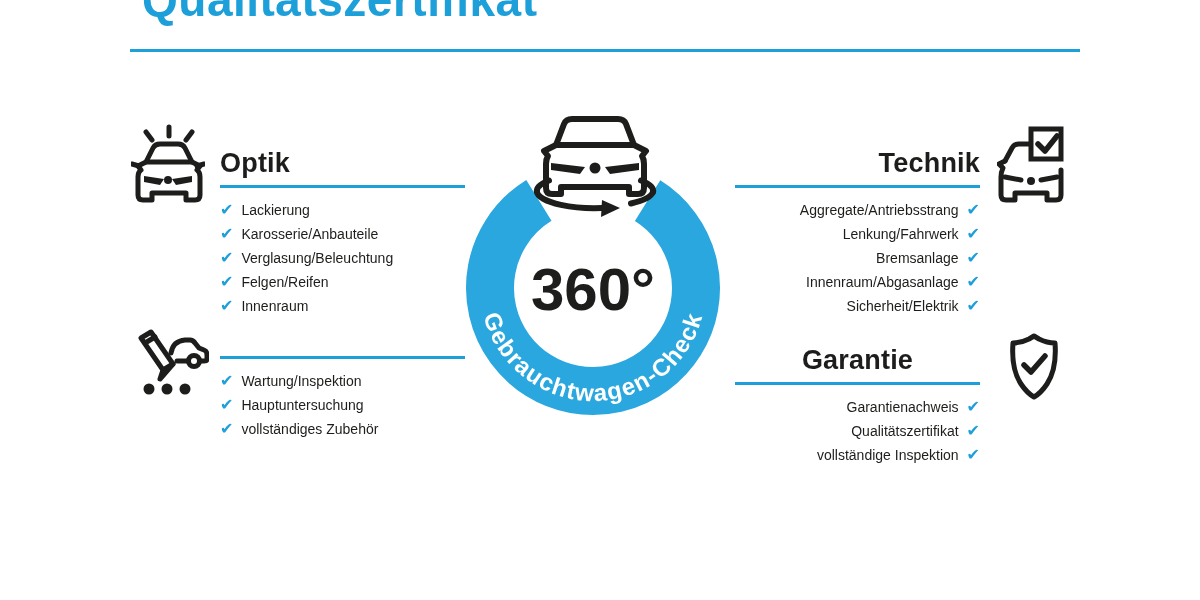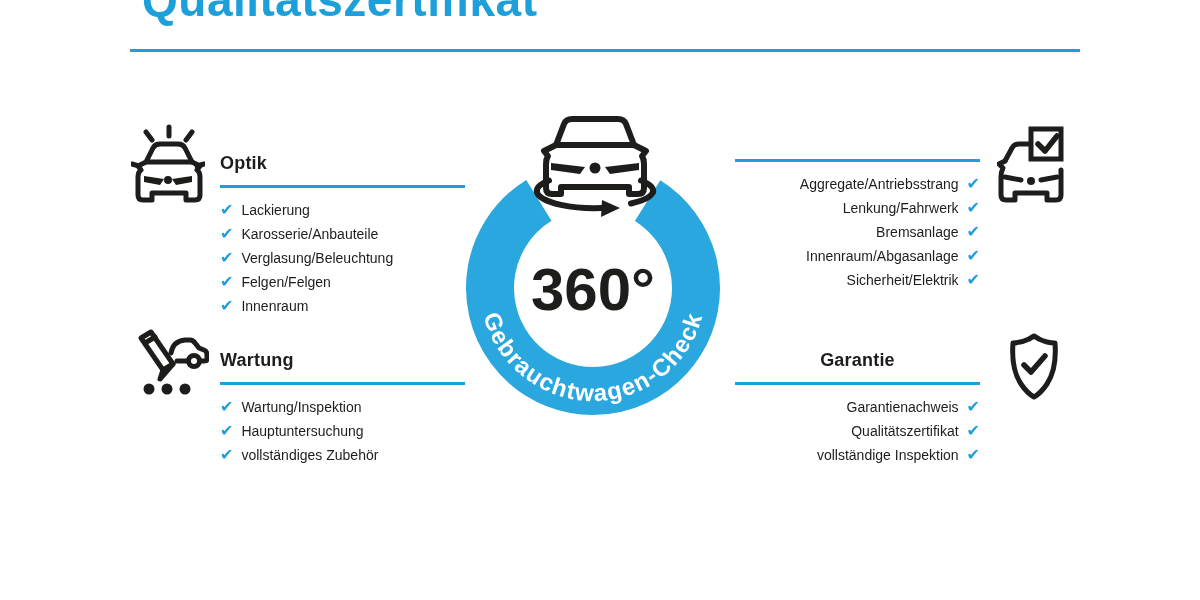--- a/index.html
+++ b/index.html
@@ -14,21 +14,21 @@
     position:absolute;left:142px;top:-26px;margin:0;
     font-size:46px;font-weight:bold;letter-spacing:.5px;color:var(--accent);
     line-height:1.15;white-space:nowrap;
   }
   .title-rule{position:absolute;left:130px;top:49px;width:950px;height:3px;background:var(--accent);}
   .sec{position:absolute;width:245px;}
   #sec-optik{left:220px;top:150px;}
   #sec-wartung{left:220px;top:347px;}
   #sec-technik{left:735px;top:150px;text-align:right;}
   #sec-garantie{left:735px;top:347px;text-align:center;}
-  .sec h2{margin:0;font-size:18px;line-height:26px;font-weight:bold;letter-spacing:.2px;color:var(--ink);}
+  .sec h2{margin:0;font-size:27px;line-height:26px;font-weight:bold;letter-spacing:.2px;color:var(--ink);}
   .sec .rule{height:3px;background:var(--accent);margin-top:9px;}
   .sec ul{list-style:none;margin:10px 0 0;padding:0;}
   .sec li{display:flex;gap:8px;align-items:baseline;line-height:24px;font-size:14px;color:var(--ink);}
   .sec.right li{flex-direction:row-reverse;}
   .check{color:var(--accent);font-size:16px;font-weight:bold;}
   .icon{position:absolute;}
   #icon-optik{left:131px;top:120px;}
   #icon-wartung{left:133px;top:329px;}
   #icon-technik{left:997px;top:125px;}
   #icon-garantie{left:1006px;top:333px;}
@@ -101,49 +101,49 @@
         <li>
           <span class="check">✔</span>
           <span>Karosserie/Anbauteile</span>
         </li>
         <li>
           <span class="check">✔</span>
           <span>Verglasung/Beleuchtung</span>
         </li>
         <li>
           <span class="check">✔</span>
-          <span>Felgen/Felgen</span>
+          <span>Felgen/Reifen</span>
         </li>
         <li>
           <span class="check">✔</span>
           <span>Innenraum</span>
         </li>
       </ul>
   </section>
 
   <section class="sec left" id="sec-wartung">
-    <h2>Wartung</h2>
     <div class="rule"></div>
     <ul>
         <li>
           <span class="check">✔</span>
           <span>Wartung/Inspektion</span>
         </li>
         <li>
           <span class="check">✔</span>
           <span>Hauptuntersuchung</span>
         </li>
         <li>
           <span class="check">✔</span>
           <span>vollständiges Zubehör</span>
         </li>
       </ul>
   </section>
 
   <section class="sec right" id="sec-technik">
+    <h2>Technik</h2>
     <div class="rule"></div>
     <ul>
         <li>
           <span class="check">✔</span>
           <span>Aggregate/Antriebsstrang</span>
         </li>
         <li>
           <span class="check">✔</span>
           <span>Lenkung/Fahrwerk</span>
         </li>

